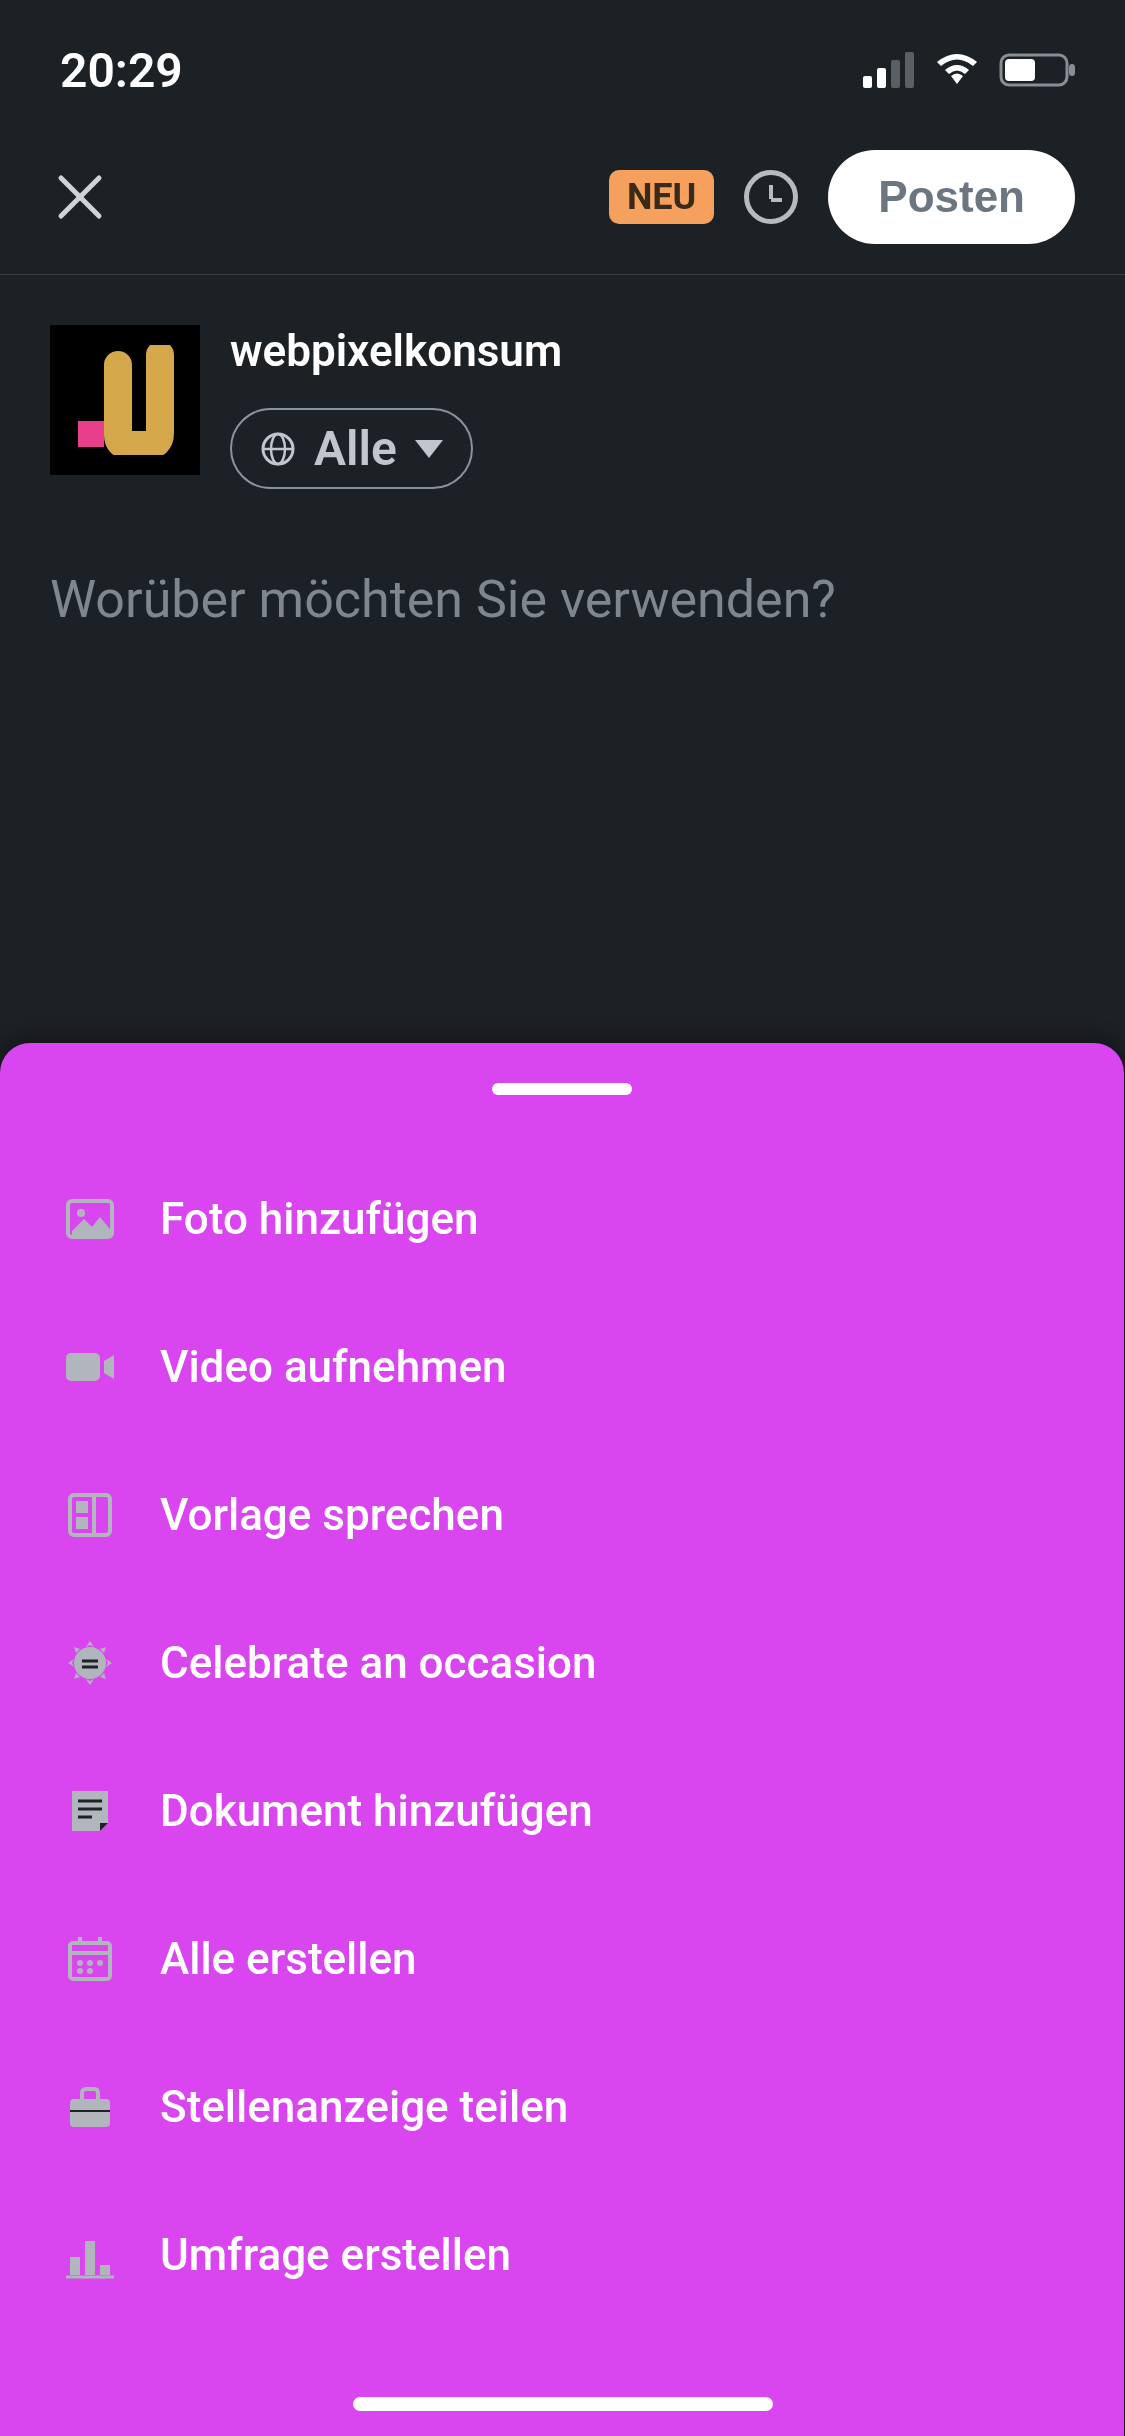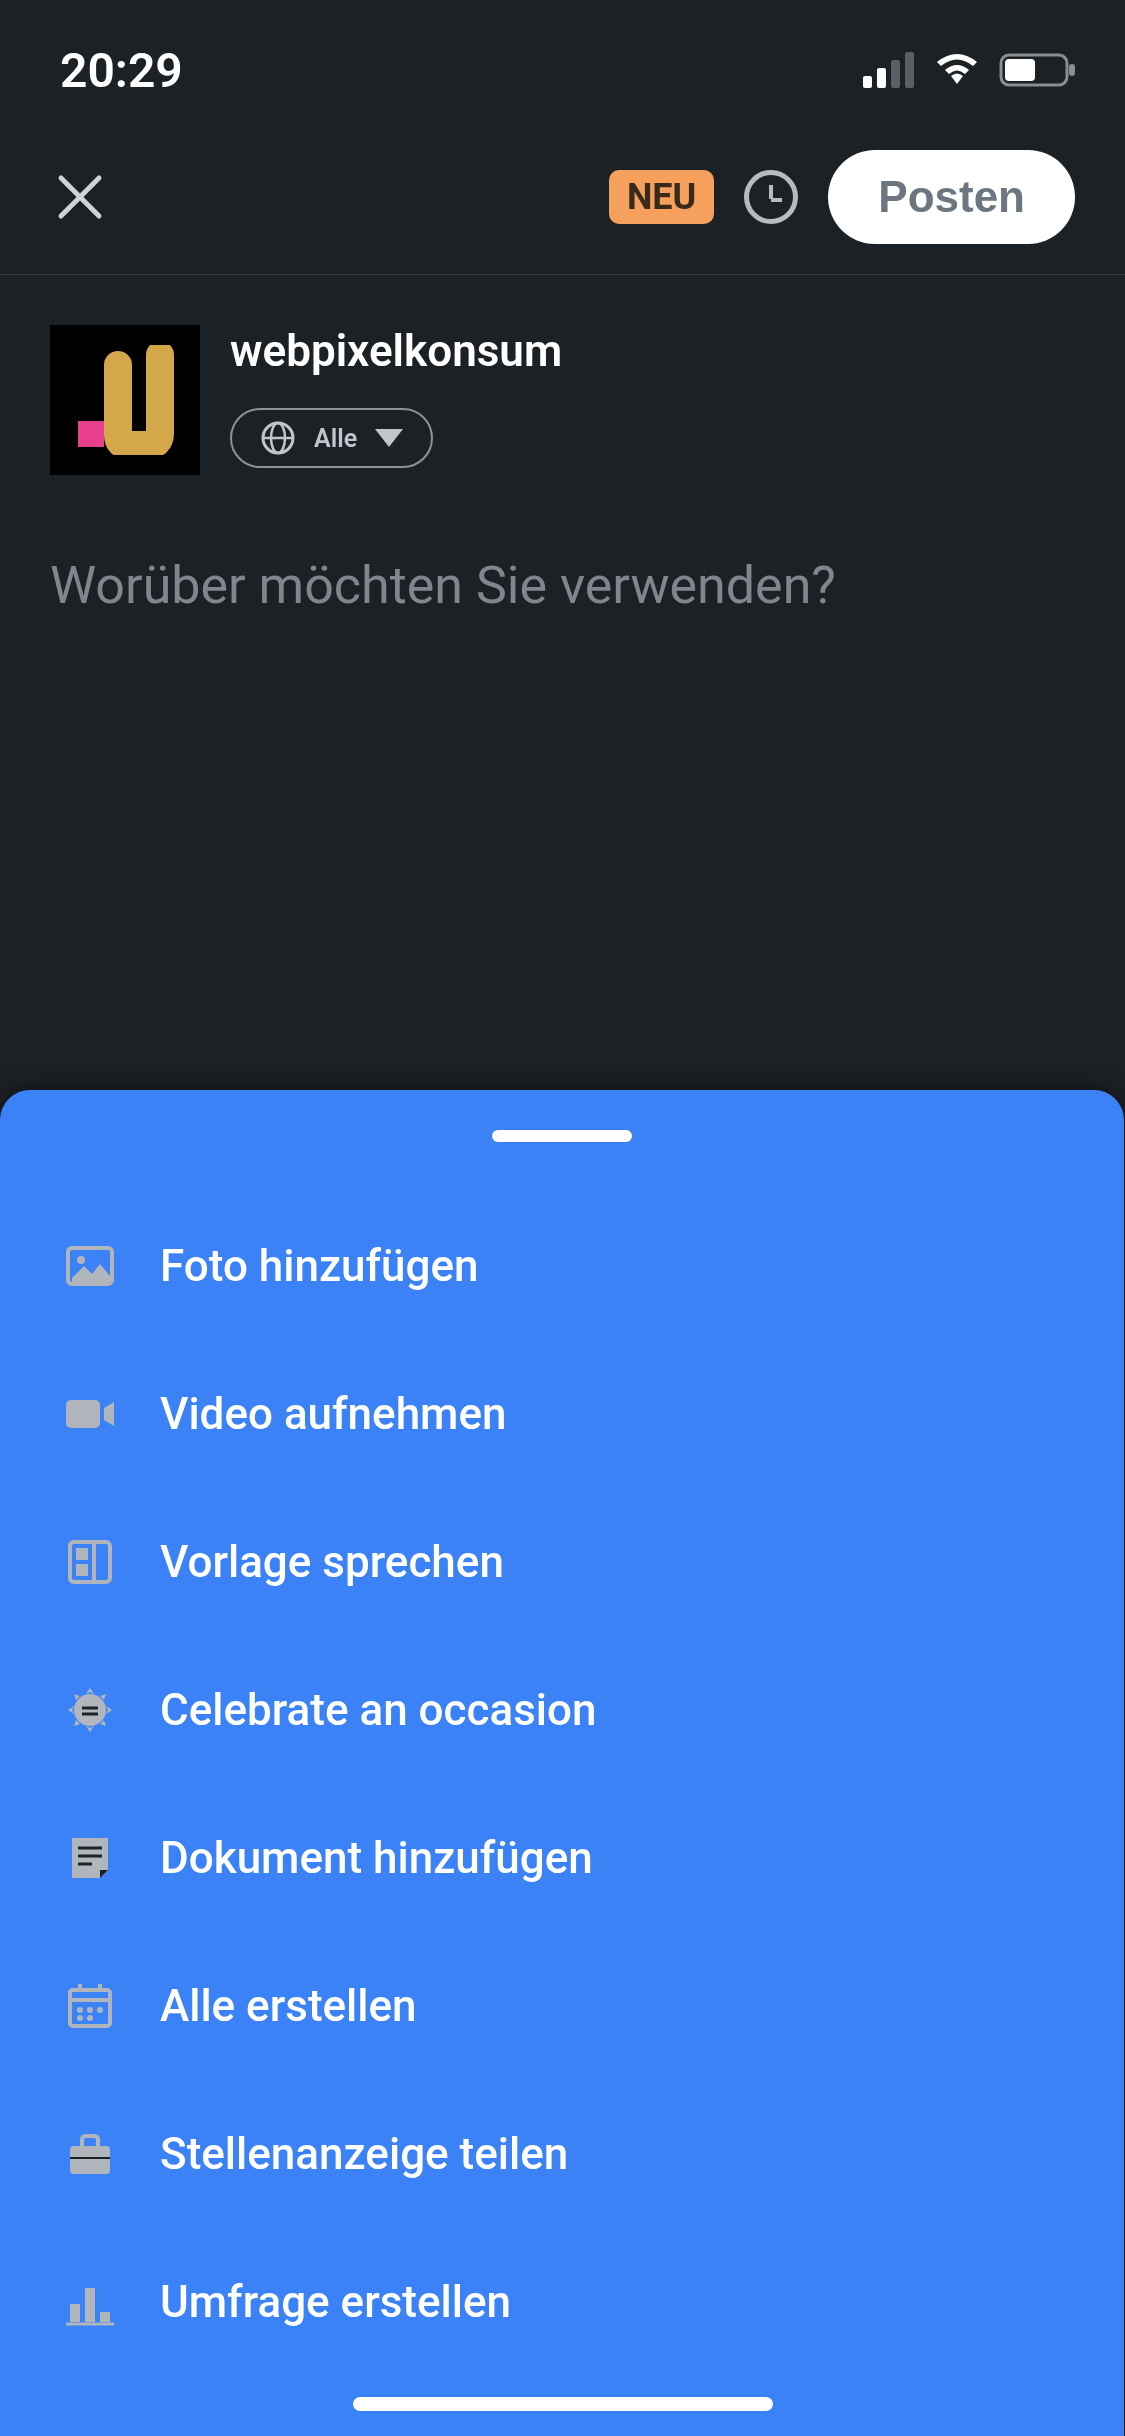--- a/index.html
+++ b/index.html
@@ -157,21 +157,21 @@
       border-radius: 50px;
       padding: 10px 28px;
       width: fit-content;
       cursor: pointer;
     }
     .globe-icon {
       width: 36px;
       height: 36px;
     }
     .audience-label {
-      font-size: 25px;
+      font-size: 48px;
       font-weight: 600;
       color: #c0c6cc;
     }
     .caret-icon {
       width: 0;
       height: 0;
       border-left: 14px solid transparent;
       border-right: 14px solid transparent;
       border-top: 18px solid #c0c6cc;
     }
@@ -184,24 +184,24 @@
       font-size: 52px;
       color: #7f868e;
     }
     
     
     .bottom-sheet {
       position: absolute;
       bottom: 0;
       left: 0;
       right: 1px;
-      background: #3b82f6;
+      background: #d946ef;
       border-top-left-radius: 30px;
       border-top-right-radius: 30px;
-      padding-bottom: 60px;
+      padding-bottom: 107px;
       box-shadow: 0 -4px 20px rgba(0,0,0,0.4);
     }
     .sheet-handle {
       width: 140px;
       height: 12px;
       background: #ffffff;
       border-radius: 6px;
       margin: 40px auto 50px auto;
     }
     .sheet-options {

